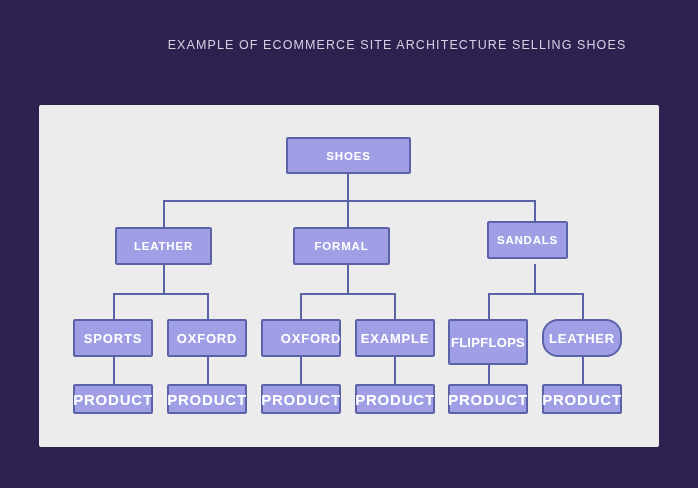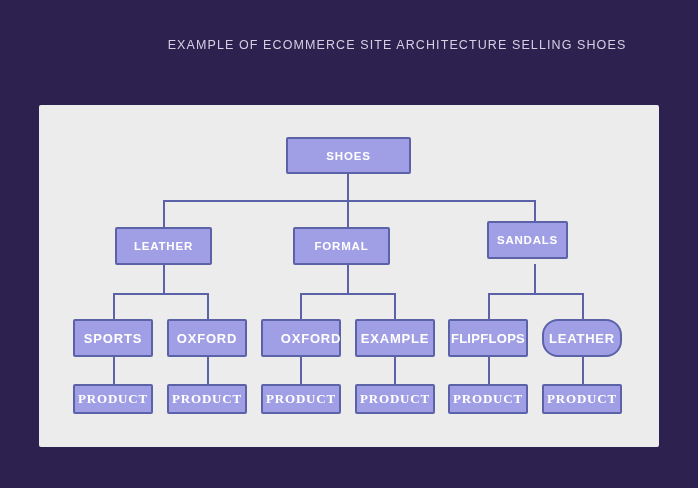--- a/index.html
+++ b/index.html
@@ -36,21 +36,21 @@
       font-weight: bold;
       letter-spacing: 0.8px;
       display: flex;
       align-items: center;
       justify-content: center;
       cursor: pointer;
     }
     .n-root { font-size: 11.5px; }
     .n-cat { font-size: 11.5px; }
     .n-sub { font-size: 13px; }
-    .n-prod { font-size: 13px; font-family: Liberation Serif, serif; }
+    .n-prod { font-size: 15px; }
     .line {
       position: absolute;
       background: #5b62a8;
     }
   </style>
 </head>
 <body>
 
 <div class="title">EXAMPLE OF ECOMMERCE SITE ARCHITECTURE SELLING SHOES</div>
 
@@ -89,21 +89,21 @@
 <div class="node n-root" style="left:286px; top:137px; width:125px; height:37px;">SHOES</div>
 
 <div class="node n-cat" style="left:115px; top:227px; width:97px; height:38px;">LEATHER</div>
 <div class="node n-cat" style="left:293px; top:227px; width:97px; height:38px;">FORMAL</div>
 <div class="node n-cat" style="left:487px; top:221px; width:81px; height:38px;">SANDALS</div>
 
 <div class="node n-sub" style="left:73px; top:319px; width:80px; height:38px;">SPORTS</div>
 <div class="node n-sub" style="left:167px; top:319px; width:80px; height:38px;">OXFORD</div>
 <div class="node n-sub" style="left:261px; top:319px; width:80px; height:38px;padding-left:20px;">OXFORD</div>
 <div class="node n-sub" style="left:355px; top:319px; width:80px; height:38px;">EXAMPLE</div>
-<div class="node n-sub" style="left:448px; top:319px; width:80px; height:38px; letter-spacing:0.3px;">FLIPFLOPS</div>
+<div class="node n-sub" style="left:448px; top:319px; width:80px; height:46px; letter-spacing:0.3px;">FLIPFLOPS</div>
 <div class="node n-sub" style="left:542px; top:319px; width:80px; height:38px;border-radius:16px;">LEATHER</div>
 
 <div class="node n-prod" style="left:73px; top:384px; width:80px; height:30px;">PRODUCT</div>
 <div class="node n-prod" style="left:167px; top:384px; width:80px; height:30px;">PRODUCT</div>
 <div class="node n-prod" style="left:261px; top:384px; width:80px; height:30px;">PRODUCT</div>
 <div class="node n-prod" style="left:355px; top:384px; width:80px; height:30px;">PRODUCT</div>
 <div class="node n-prod" style="left:448px; top:384px; width:80px; height:30px;">PRODUCT</div>
 <div class="node n-prod" style="left:542px; top:384px; width:80px; height:30px;">PRODUCT</div>
 
 </body></html>

